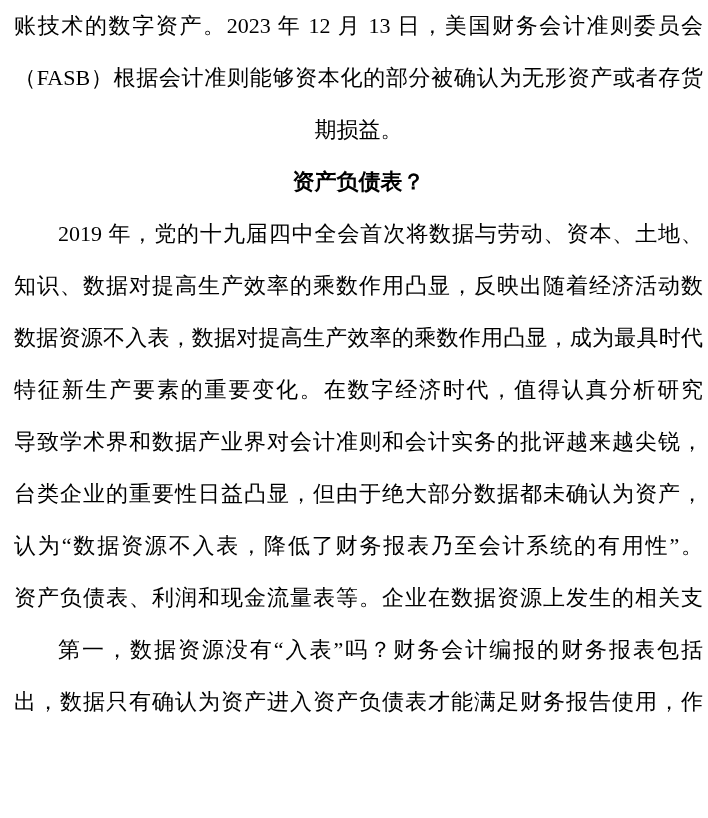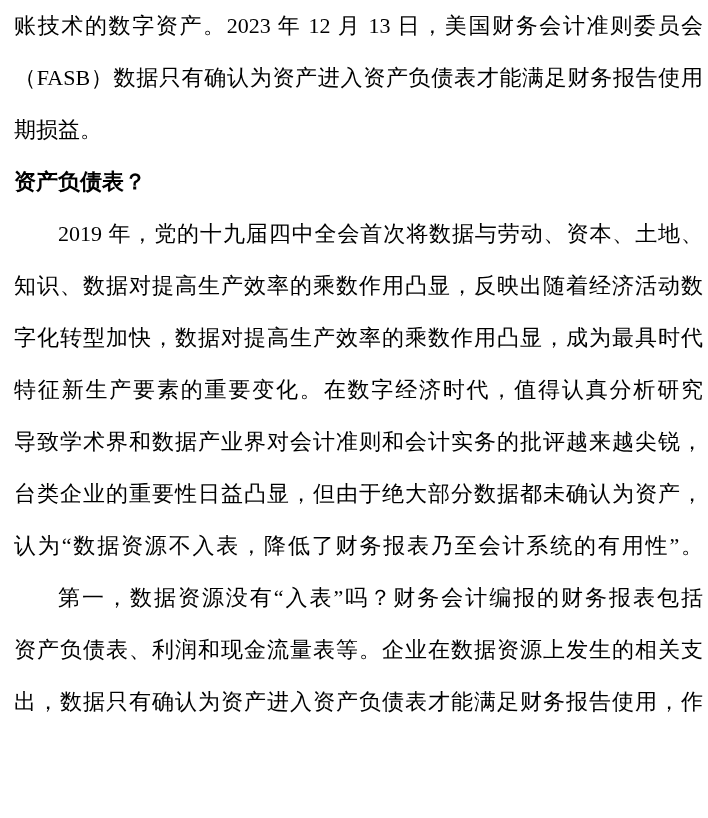--- a/index.html
+++ b/index.html
@@ -20,20 +20,21 @@
     background: #ffffff;
   }
   .line {
     height: 52px;
     line-height: 52px;
     font-family: "Liberation Serif", "DejaVu Serif", serif;
     font-size: 22px;
     color: #000000;
     white-space: nowrap;
     overflow: hidden;
+    text-align: center;
   }
   .line.just {
     white-space: normal;
     text-align: justify;
     text-align-last: justify;
     text-justify: inter-character;
   }
   .line.indent {
     text-indent: 44px;
   }
@@ -45,27 +46,27 @@
     vertical-align: super;
     line-height: 0;
   }
 </style>
 </head>
 <body>
 
 <div class="page">
   <div id="lines-container">
       <div class="line just"><span>账技术的数字资产。2023 年 12 月 13 日，美国财务会计准则委员会</span></div>
-      <div class="line just"><span>（FASB）数据只有确认为资产进入资产负债表才能满足财务报告使用</span></div>
+      <div class="line just"><span>（FASB）根据会计准则能够资本化的部分被确认为无形资产或者存货</span></div>
       <div class="line"><span>期损益。</span></div>
       <div class="line heading"><span>资产负债表？</span></div>
       <div class="line indent just"><span>2019 年，党的十九届四中全会首次将数据与劳动、资本、土地、</span></div>
       <div class="line just"><span>知识、数据对提高生产效率的乘数作用凸显，反映出随着经济活动数</span></div>
-      <div class="line just"><span>字化转型加快，数据对提高生产效率的乘数作用凸显，成为最具时代</span></div>
+      <div class="line just"><span>数据资源不入表，数据对提高生产效率的乘数作用凸显，成为最具时代</span></div>
       <div class="line just"><span>特征新生产要素的重要变化。在数字经济时代，值得认真分析研究</span></div>
       <div class="line just"><span>导致学术界和数据产业界对会计准则和会计实务的批评越来越尖锐，</span></div>
       <div class="line just"><span>台类企业的重要性日益凸显，但由于绝大部分数据都未确认为资产，</span></div>
       <div class="line just"><span>认为“数据资源不入表，降低了财务报表乃至会计系统的有用性”。</span></div>
+      <div class="line just"><span>资产负债表、利润和现金流量表等。企业在数据资源上发生的相关支</span></div>
       <div class="line indent just"><span>第一，数据资源没有“入表”吗？财务会计编报的财务报表包括</span></div>
-      <div class="line just"><span>资产负债表、利润和现金流量表等。企业在数据资源上发生的相关支</span></div>
       <div class="line just"><span>出，数据只有确认为资产进入资产负债表才能满足财务报告使用，作</span></div>
     </div>
 </div>
 
 </body></html>

